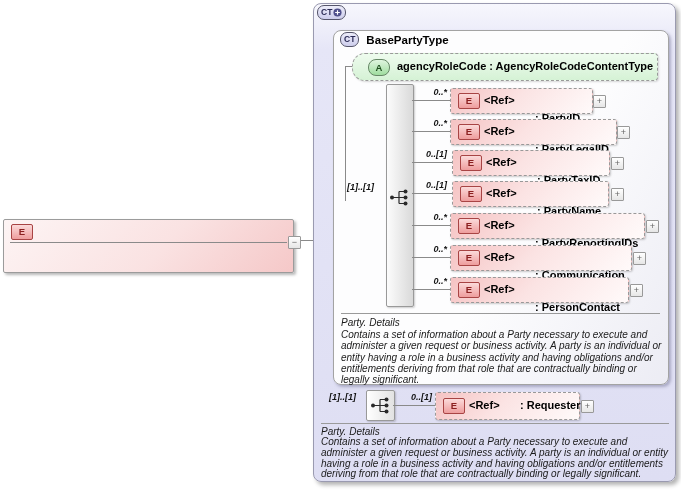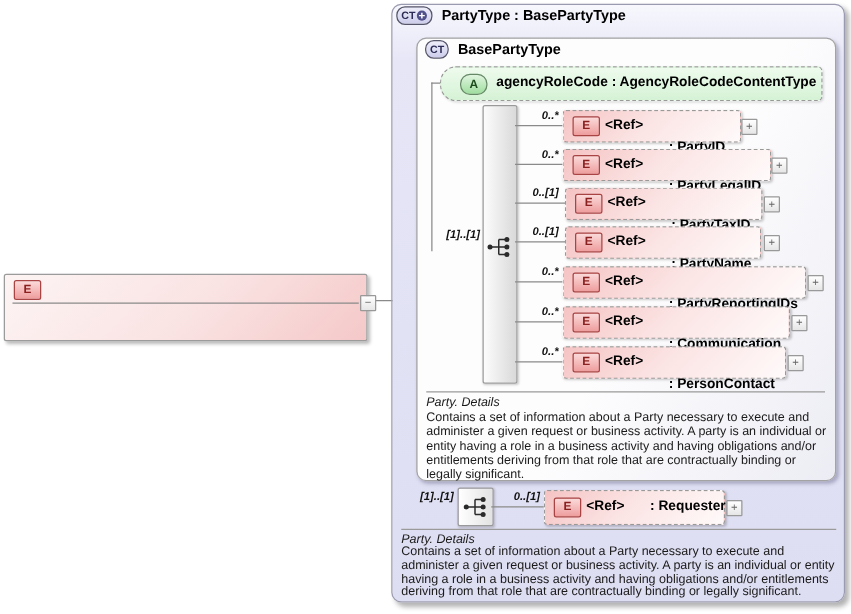--- a/index.html
+++ b/index.html
@@ -97,30 +97,30 @@
   }
   .el-box .e-badge{position:absolute;left:7px;top:4px;}
   .el-box .ref{position:absolute;left:33px;top:5px;font-size:11px;font-weight:bold;color:var(--text-black);white-space:nowrap;}
   .el-box .ename{position:absolute;left:84px;top:23px;font-size:11px;font-weight:bold;color:var(--text-black);white-space:nowrap;}
   .card{
     position:absolute;font-size:9px;font-style:italic;font-weight:bold;color:#111;
     text-align:right;white-space:nowrap;
   }
   .occ-label{
     position:absolute;font-size:9px;font-style:italic;font-weight:bold;color:#111;
-    text-align:right;white-space:nowrap;
+    white-space:nowrap;
   }
   .expander{
     position:absolute;width:11px;height:11px;border:1px solid #999;
     background:linear-gradient(180deg,#ffffff,#e6e6e6);
     font-size:9px;line-height:10px;text-align:center;color:#666;border-radius:1px;
     cursor:pointer;
   }
   .annot-title{position:absolute;font-size:10px;font-style:italic;color:var(--annotation-color);white-space:nowrap;}
-  .annot-body{position:absolute;font-size:10px;color:var(--annotation-color);line-height:11.3px;}
+  .annot-body{position:absolute;font-size:10px;font-style:italic;color:var(--annotation-color);line-height:11.3px;}
   .sep{position:absolute;height:1px;background:#9a9a9a;}
 </style>
 </head>
 <body>
 
 <div id="canvas">
 
   <div class="hline" style="left:298px;top:240px;width:29px"></div>
   <div class="vline" style="left:326px;top:200px;height:206px"></div>
   <div class="hline" style="left:326px;top:200px;width:60px"></div>
@@ -136,21 +136,20 @@
 
   <div class="ct-box"></div>
   <div class="abs" style="left:317px;top:5px;display:flex;align-items:center;gap:7px">
     <span class="ct-badge">
       <span>CT</span>
       <svg width="9" height="9" viewBox="0 0 10 10">
           <circle cx="5" cy="5" r="4.5" fill="#50508c"></circle>
           <path d="M5 2.4 V7.6 M2.4 5 H7.6" stroke="#ffffff" stroke-width="1.3"></path>
         </svg>
     </span>
-    <span class="title-bold">PartyType : BasePartyType</span>
   </div>
 
   <div class="inner-box"></div>
   <div class="abs" style="left:340px;top:32px;display:flex;align-items:center;gap:7px">
     <span class="ct-badge">
       <span>CT</span>
     </span>
     <span class="title-bold">BasePartyType</span>
   </div>
 

